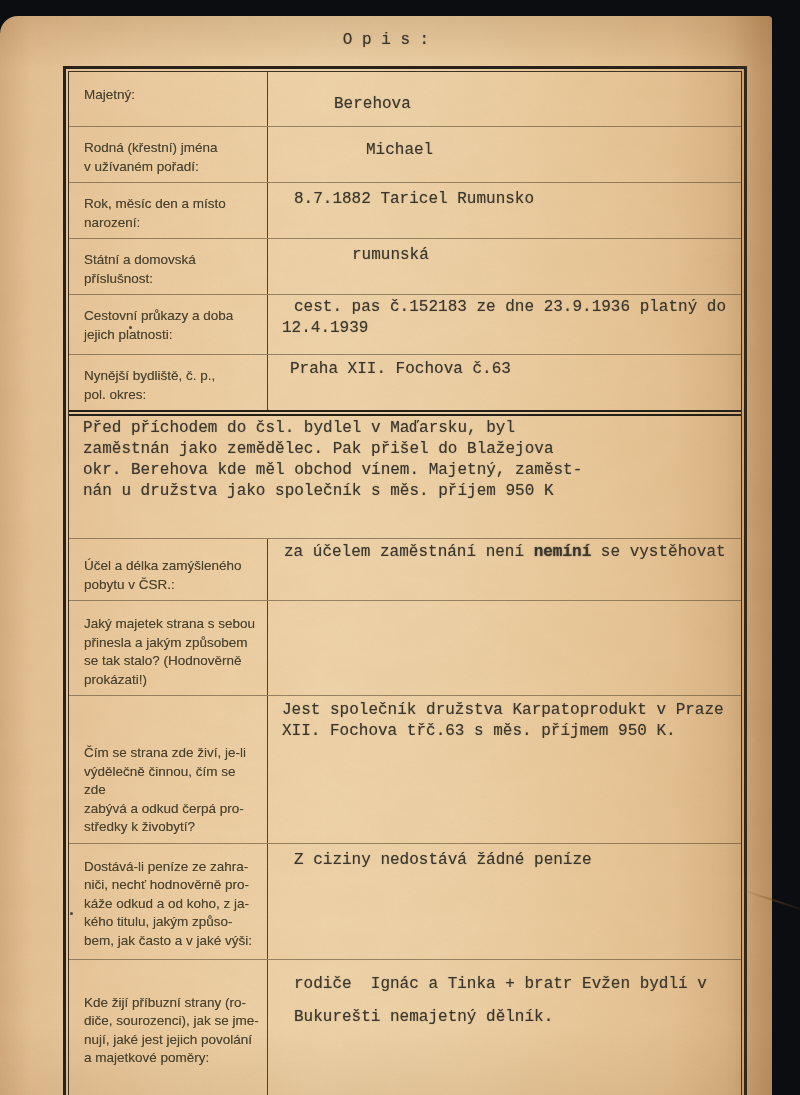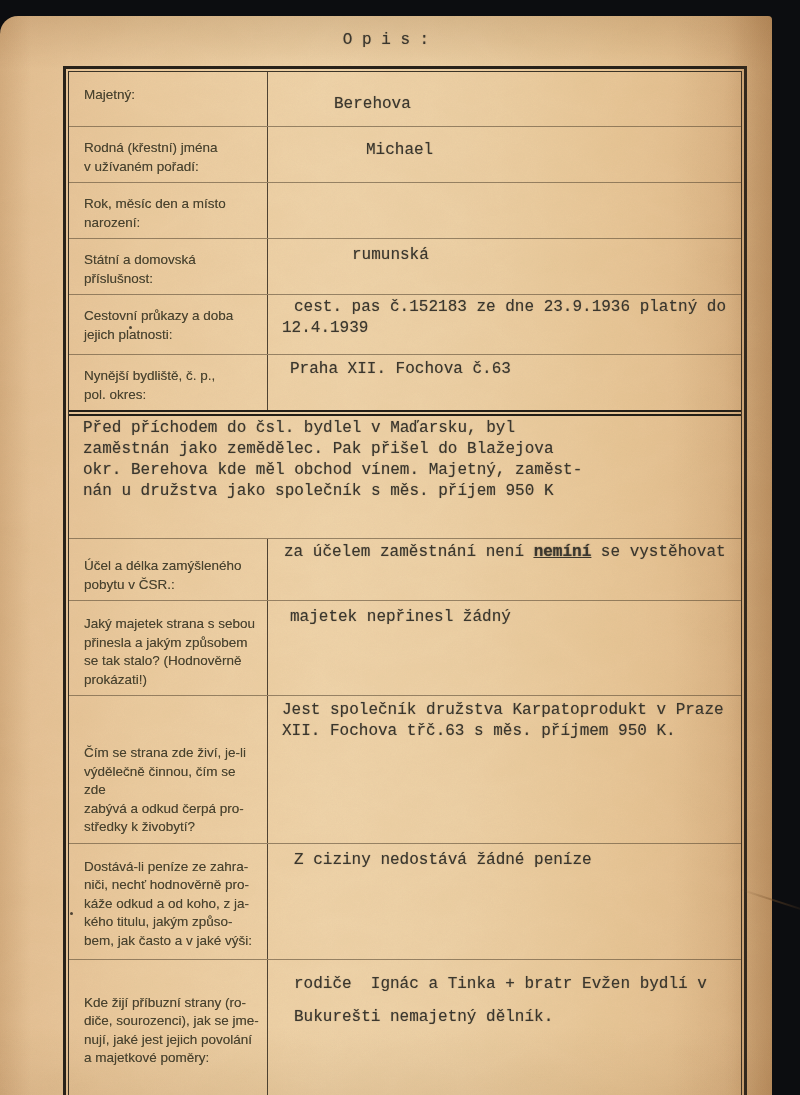--- a/index.html
+++ b/index.html
@@ -36,21 +36,21 @@
   .lbl{width:199px;box-sizing:border-box;flex:0 0 199px;
     border-right:1px solid rgba(50,42,30,.85);
     padding:12px 8px 6px 15px;
     font:13.5px/18.5px "Liberation Sans",sans-serif;
     color:#49432f;white-space:pre-line;
     text-shadow:0 0 .4px rgba(73,67,47,.5);}
   .val{flex:1;position:relative;overflow:visible;}
 
   .typed{font:16px/21px "Liberation Mono","DejaVu Sans Mono",monospace;
     color:#3b372e;white-space:pre;text-shadow:0 0 1px rgba(59,55,46,.5);}
-  .typed .ink-bold{font-weight:700;text-shadow:0 0 1.4px rgba(45,41,34,.8);text-decoration:underline;}
+  .typed .ink-bold{font-weight:700;text-shadow:0 0 1.4px rgba(45,41,34,.8);}
 
   
   .r1{min-height:54px}.r2{min-height:52px}.r3{min-height:56px}
   .r4{min-height:46px}.r5{min-height:60px}.r6{min-height:40px}
   .r7{min-height:122px}.r8{min-height:56px}.r9{min-height:82px}
   .r10{min-height:134px}.r11{min-height:116px}.r12{min-height:144px}
 
   .r1 .typed{padding:22px 0 0 66px}
   .r2 .typed{padding:13px 0 0 98px}
   .r3 .typed{padding:6px 0 0 26px}
@@ -110,20 +110,23 @@
             <div class="lbl">Rodná (křestní) jména
 v užívaném pořadí:</div>
             <div class="val">
               <div class="typed">Michael</div>
             </div>
           </div>
 
           <div class="row r3">
             <div class="lbl">Rok, měsíc den a místo
 narození:</div>
+            <div class="val">
+              <div class="typed">8.7.1882 Taricel Rumunsko</div>
+            </div>
           </div>
 
           <div class="row r4">
             <div class="lbl">Státní a domovská
 příslušnost:</div>
             <div class="val">
               <div class="typed">rumunská</div>
             </div>
           </div>
 
@@ -165,23 +168,20 @@
             <div class="val">
               <div class="typed"><span>za účelem zaměstnání není </span><span class="ink-bold">nemíní</span><span> se vystěhovat</span></div>
             </div>
           </div>
 
           <div class="row r9">
             <div class="lbl">Jaký majetek strana s sebou
 přinesla a jakým způsobem
 se tak stalo? (Hodnověrně
 prokázati!)</div>
-            <div class="val">
-              <div class="typed">majetek nepřinesl žádný</div>
-            </div>
           </div>
 
           <div class="row r10">
             <div class="lbl">Čím se strana zde živí, je-li
 výdělečně činnou, čím se zde
 zabývá a odkud čerpá pro-
 středky k živobytí?</div>
             <div class="val">
               <div class="typed">Jest společník družstva Karpatoprodukt v Praze
 XII. Fochova třč.63 s měs. příjmem 950 K.</div>

